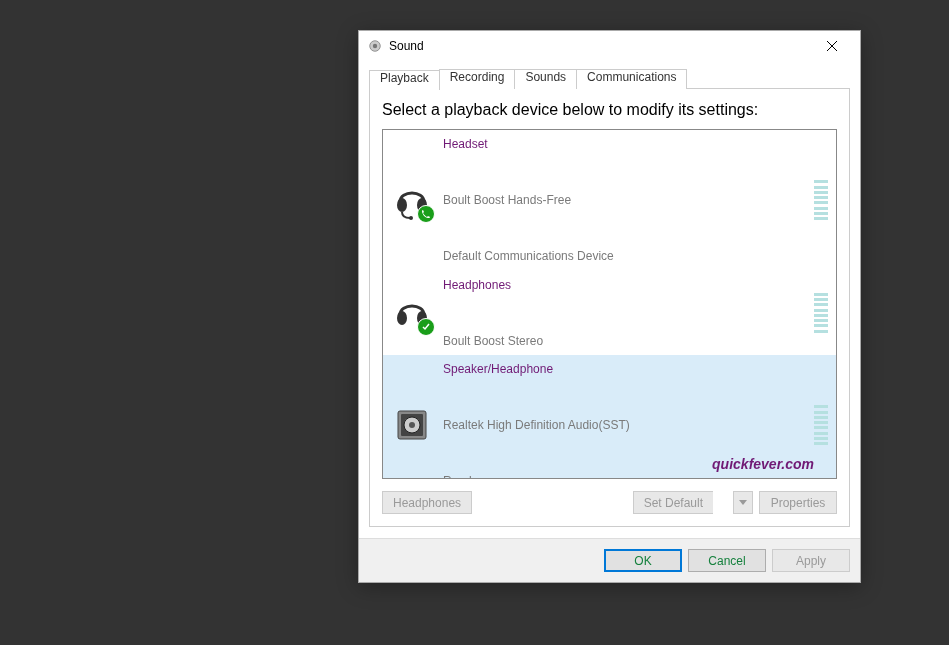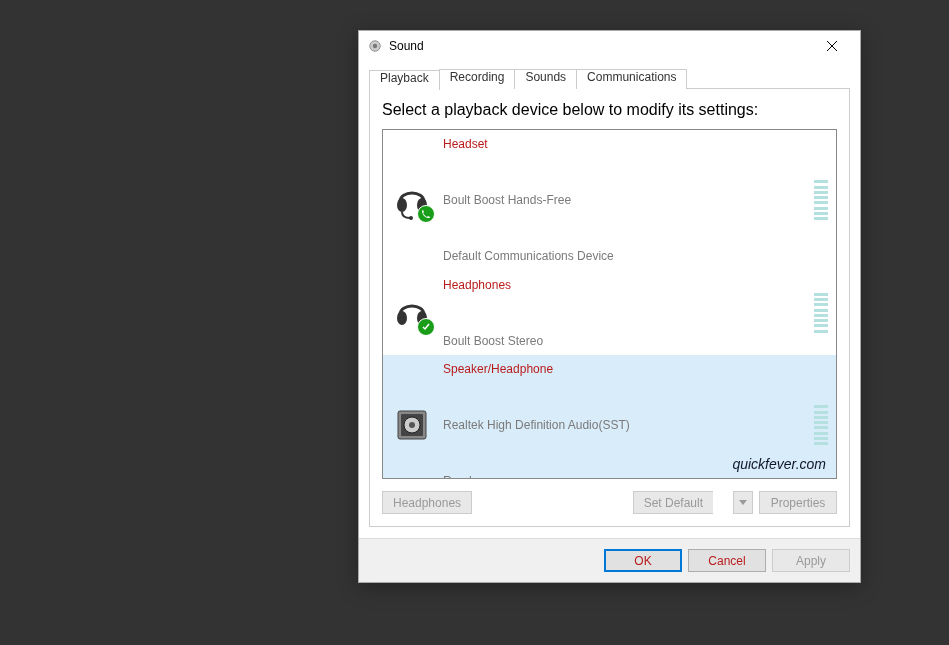--- a/index.html
+++ b/index.html
@@ -126,21 +126,21 @@
       justify-content: center;
       color: #fff;
       font-size: 10px;
     }
     .device-text {
       flex: 1;
       line-height: 1.35;
     }
     .device-name {
       font-size: 12px;
-      color: #b91c1c;
+      color: #701a75;
     }
     .device-sub {
       font-size: 12px;
       color: #7a7a7a;
       margin-top: 40px;
     }
     .level-meter {
       width: 14px;
       height: 40px;
       margin-left: 8px;
@@ -149,24 +149,25 @@
       justify-content: space-between;
       gap: 1px;
     }
     .level-bar {
       height: 3px;
       background: #b5e0e0;
     }
     .watermark {
       position: absolute;
       bottom: 6px;
-      right: 10px;
-      color: #0f172a;
+      right: 22px;
+      color: #701a75;
       font-size: 14px;
       font-style: italic;
+      font-weight: bold;
     }
     .button-row1 {
       display: flex;
       margin-top: 12px;
       gap: 6px;
     }
     .button-row1 .spacer { flex: 1; }
     .bottom-bar {
       padding: 10px;
       background: #f0f0f0;
@@ -176,21 +177,21 @@
       border-top: 1px solid #ddd;
     }
     .btn {
       min-width: 78px;
       height: 23px;
       font-size: 12px;
       border: 1px solid #adadad;
       background: #e1e1e1;
       cursor: pointer;
       padding: 0 10px;
-      color: #b91c1c;
+      color: #15803d;
       font-family: inherit;
     }
     .btn.primary {
       border: 2px solid #0078d7;
       background: #e1e1e1;
     }
     .btn.disabled {
       color: #9a9a9a;
       border-color: #ccc;
       background: #e8e8e8;

